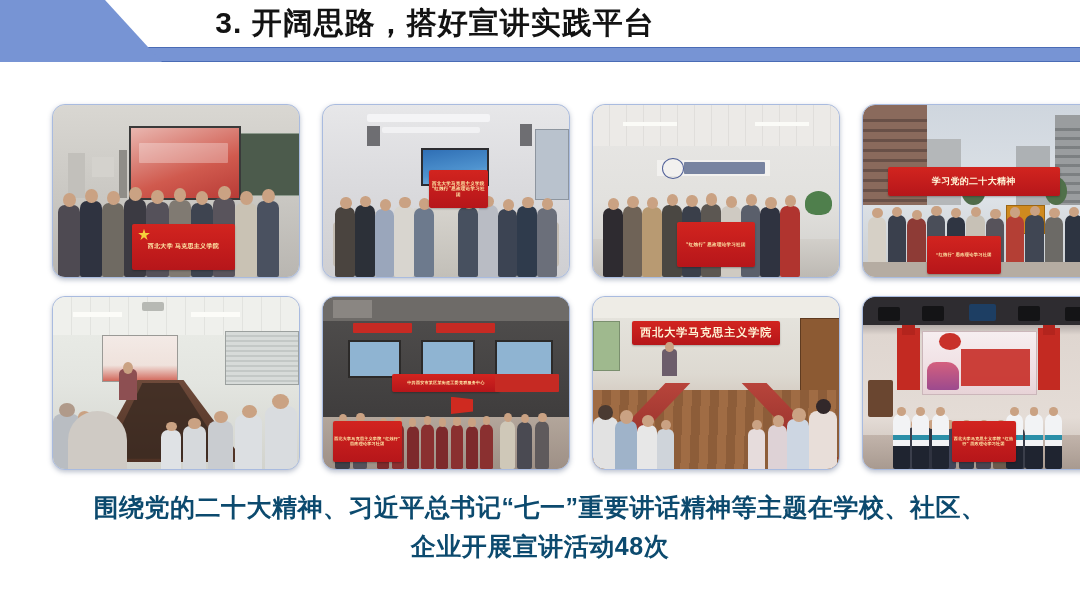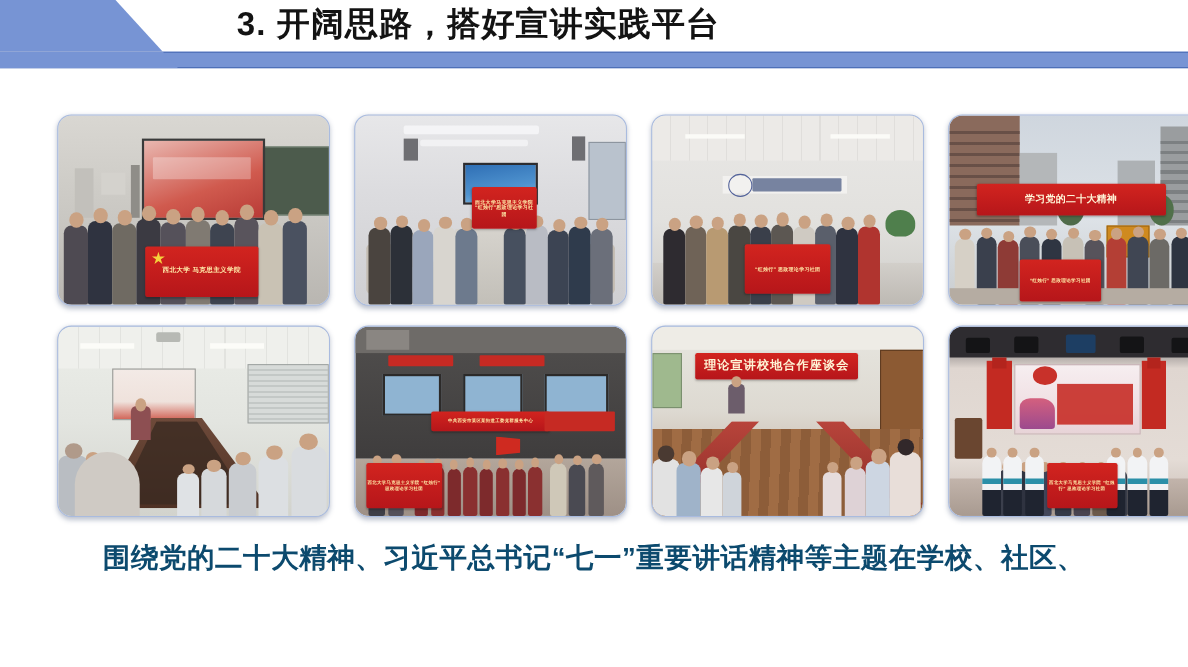--- a/index.html
+++ b/index.html
@@ -454,21 +454,21 @@
   <figure class="photo">
     <div class="photo-inner">
       <div class="sky" style="background:linear-gradient(180deg,#e7e6e0 0%,#ddd9d1 45%,#b8a090 100%);"></div>
 
       <div class="band" style="left:0;top:0;width:100%;height:12%;background:#eeece6;"></div>
 
       <div class="band" style="left:0;top:14%;width:10%;height:28%;background:#9fb98e;border:1px solid #7a8f6e;"></div>
 
       <div class="band" style="left:84%;top:12%;width:16%;height:46%;background:#8c5a33;border:1px solid #5f3b20;"></div>
 
-      <div class="banner-red" style="left:16%;top:14%;width:60%;height:14%;font-size:11px;color:#fff4d6;letter-spacing:1px;">理论宣讲校地合作座谈会</div>
+      <div class="banner-red" style="left:16%;top:14%;width:60%;height:14%;font-size:11px;color:#fff4d6;letter-spacing:1px;">西北大学马克思主义学院</div>
 
       <div class="band" style="left:0;bottom:0;width:100%;height:46%;background:repeating-linear-gradient(92deg,#a06c44 0 9px,#8d5d39 9px 18px);"></div>
 
       <div class="band" style="left:0;bottom:6%;width:46%;height:44%;background:linear-gradient(180deg,#b8443b 0%,#8e2e28 100%);clip-path:polygon(64% 0,86% 0,22% 100%,0 100%);"></div>
       <div class="band" style="left:54%;bottom:6%;width:46%;height:44%;background:linear-gradient(180deg,#b8443b 0%,#8e2e28 100%);clip-path:polygon(14% 0,36% 0,100% 100%,78% 100%);"></div>
 
       <div class="crowd" style="height:56%;">
         <div class="person" style="left:0%;width:10%;height:54%;background:#e2e2e2;border-radius:8px 8px 0 0;"></div>
           <div class="head" style="left:2%;bottom:51%;width:6%;height:15%;background:#4a3a32;"></div>
         <div class="person" style="left:9%;width:9%;height:50%;background:#9fb3c9;border-radius:7px 7px 0 0;"></div>
@@ -554,13 +554,14 @@
         <div class="band" style="left:74%;bottom:40%;width:7%;height:7%;background:#2b8fa8;"></div>
       </div>
       <div class="banner-red" style="left:36%;bottom:4%;width:26%;height:24%;font-size:4px;">西北大学马克思主义学院 “红烛行” 思政理论学习社团</div>
     </div>
   </figure>
 
 </div>
 
 <div class="caption">
   <div>围绕党的二十大精神、习近平总书记“七一”重要讲话精神等主题在学校、社区、</div>
+  <div>企业开展宣讲活动48次</div>
 </div>
 
 </body></html>

